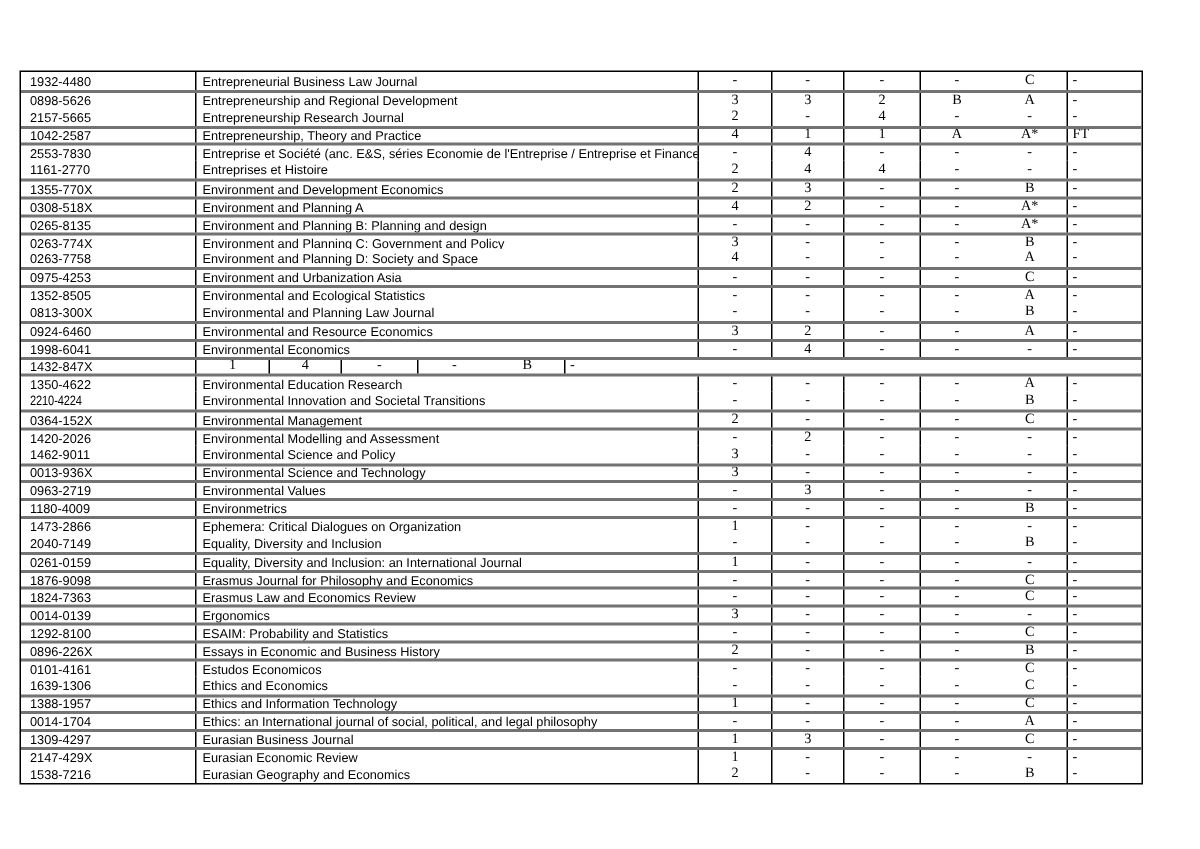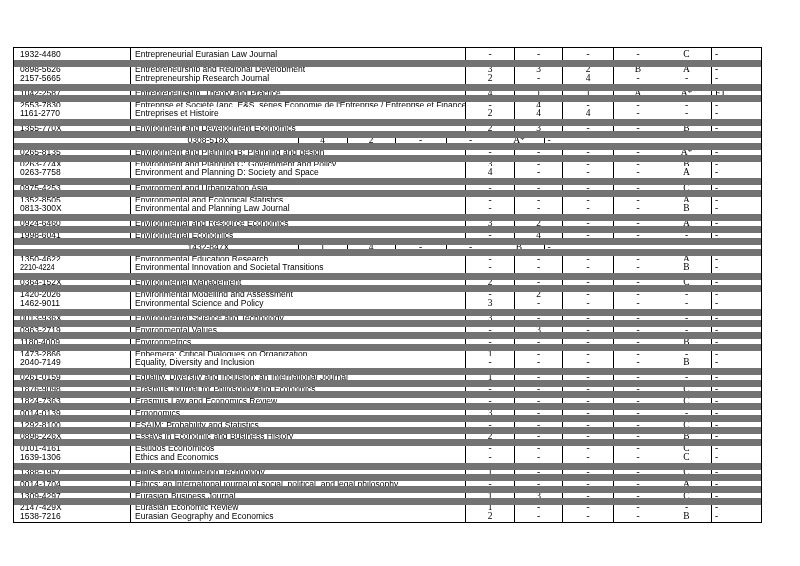--- a/index.html
+++ b/index.html
@@ -2,21 +2,21 @@
 <html><head>
 <meta charset="utf-8">
 <style>
   html,body{margin:0;padding:0;background:#ffffff;}
   body{width:800px;height:566px;position:relative;overflow:hidden;}
   .journal-table{
     position:absolute;left:13px;top:47px;width:749px;
     box-sizing:border-box;border:1px solid #000;background:#fff;
   }
   .row{display:flex;height:11.85px;box-sizing:border-box;}
-  .row.bt{border-top:7px solid #737373;justify-content:center;}
+  .row.bt{border-top:2px solid #737373;}
   .cell{
     box-sizing:border-box;height:100%;display:flex;align-items:center;
     overflow:hidden;white-space:nowrap;color:#000;
   }
   .c-issn{width:116px;padding-left:6px;font:8.5px "Liberation Sans",sans-serif;}
   .c-name{width:335px;padding-left:4px;border-left:1px solid #000;font:8.5px "Liberation Sans",sans-serif;}
   .c-v{font:9.5px "Liberation Serif",serif;justify-content:center;}
   .c-v0{width:49px;border-left:1px solid #000;}
   .c-v1{width:48px;border-left:1px solid #000;}
   .c-v2{width:51px;border-left:1px solid #000;}
@@ -27,21 +27,21 @@
 </style>
 </head>
 <body>
 
 <div class="journal-table">
     <div class="row">
       <div class="cell c-issn">
         <span>1932-4480</span>
       </div>
       <div class="cell c-name">
-        <span>Entrepreneurial Eurasian Law Journal</span>
+        <span>Entrepreneurial Business Law Journal</span>
       </div>
       <div class="cell c-v c-v0">
         <span>-</span>
       </div>
       <div class="cell c-v c-v1">
         <span>-</span>
       </div>
       <div class="cell c-v c-v2">
         <span>-</span>
       </div>
@@ -207,20 +207,23 @@
       <div class="cell c-v c-v4">
         <span>B</span>
       </div>
       <div class="cell c-v c-v5">
         <span>-</span>
       </div>
     </div>
     <div class="row bt">
       <div class="cell c-issn">
         <span>0308-518X</span>
+      </div>
+      <div class="cell c-name">
+        <span>Environment and Planning A</span>
       </div>
       <div class="cell c-v c-v0">
         <span>4</span>
       </div>
       <div class="cell c-v c-v1">
         <span>2</span>
       </div>
       <div class="cell c-v c-v2">
         <span>-</span>
       </div>

